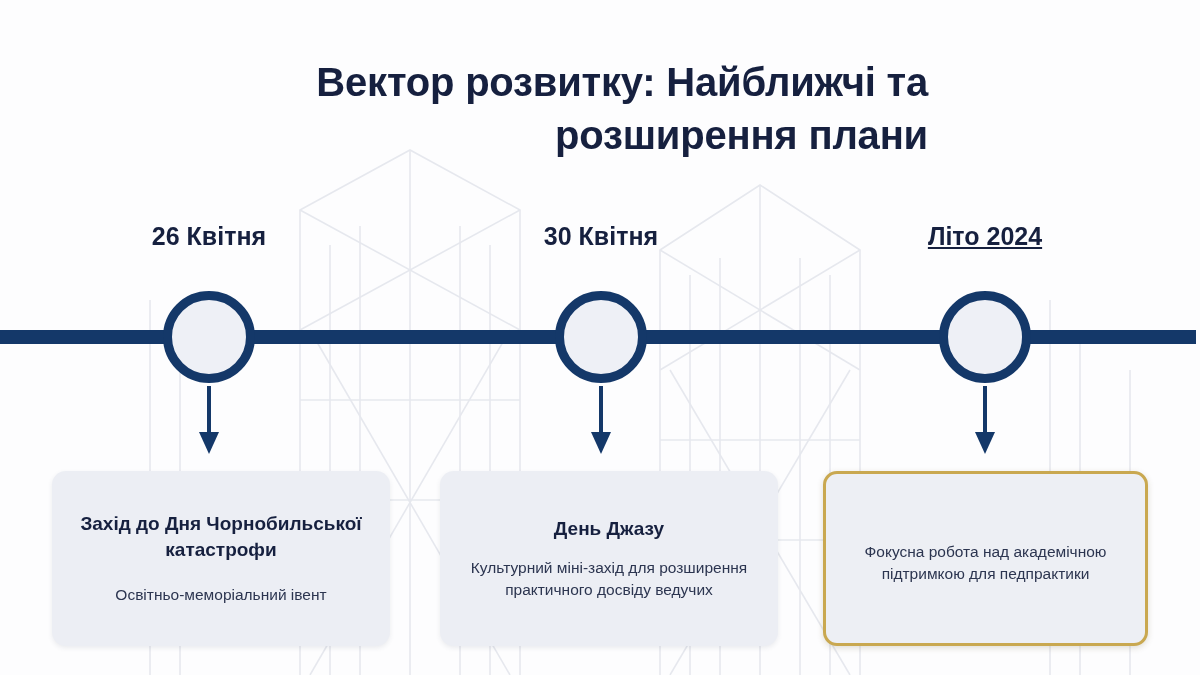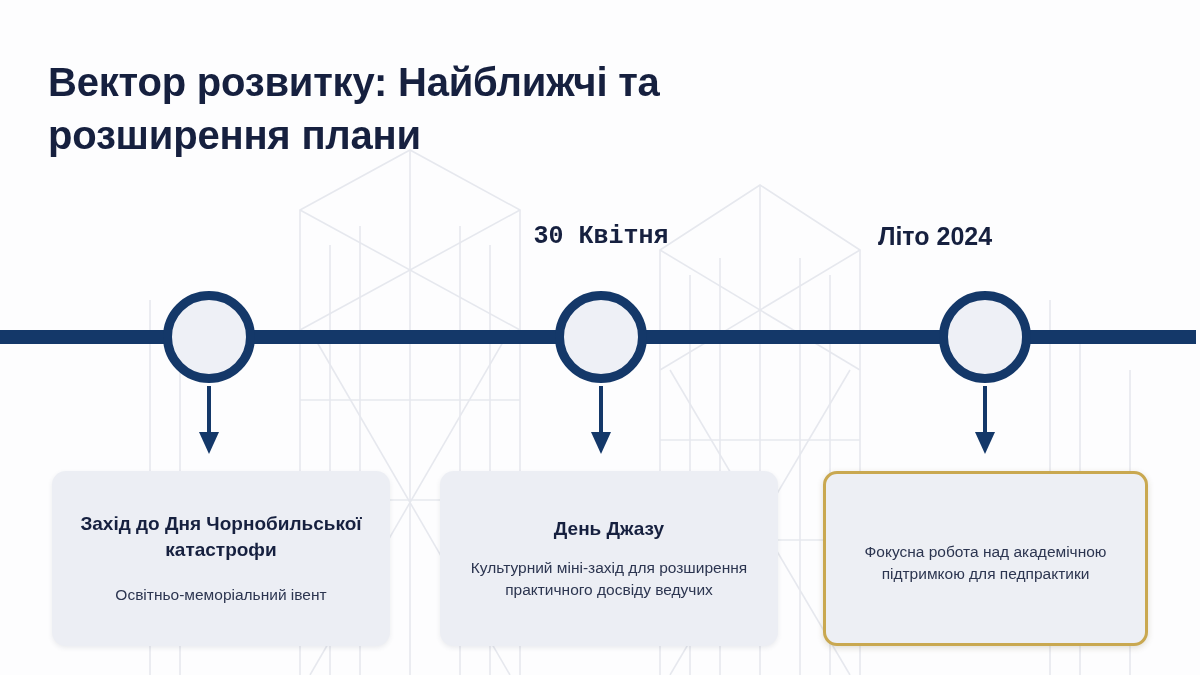--- a/index.html
+++ b/index.html
@@ -32,21 +32,21 @@
     position:absolute;
     left:48px; top:56px;
     width:880px;
     font-size:40px;
     font-weight:bold;
     line-height:1.32;
     letter-spacing:-0.2px;
     color:#16203f;
     z-index:5;
   }
-  .title .line { display:block; white-space:nowrap; }
+  .title .line { display:block; white-space:nowrap;text-align:right; }
 
   
   .spine {
     position:absolute;
     left:0; top:330px;
     width:1196px; height:14px;
     background:#143869;
     z-index:2;
   }
 
@@ -70,22 +70,22 @@
     top:222px;
     width:300px;
     text-align:center;
     font-size:25px;
     font-weight:bold;
     color:#16203f;
     white-space:nowrap;
     z-index:5;
   }
   .date-label.d1 { left:59px; }
-  .date-label.d2 { left:451px;font-family:Liberation Mono, monospace; }
-  .date-label.d3 { left:785px; }
+  .date-label.d2 { left:451px; }
+  .date-label.d3 { left:835px;text-decoration:underline; }
 
   
   .connector {
     position:absolute;
     width:26px; height:72px;
     z-index:3;
   }
   .connector.c1 { left:196px; top:386px; }
   .connector.c2 { left:588px; top:386px; }
   .connector.c3 { left:972px; top:386px; }
@@ -187,20 +187,21 @@
     </g>
   </svg>
 
   <h1 class="title">
     <span class="line">Вектор розвитку: Найближчі та</span>
     <span class="line">розширення плани</span>
   </h1>
 
   <div class="spine"></div>
 
+  <div class="date-label d1">26 Квітня</div>
   <div class="date-label d2">30 Квітня</div>
   <div class="date-label d3">Літо 2024</div>
 
   <div class="node n1"></div>
   <div class="node n2"></div>
   <div class="node n3"></div>
 
   <div class="connector c1">
     <div class="stem"></div>
     <div class="head"></div>

